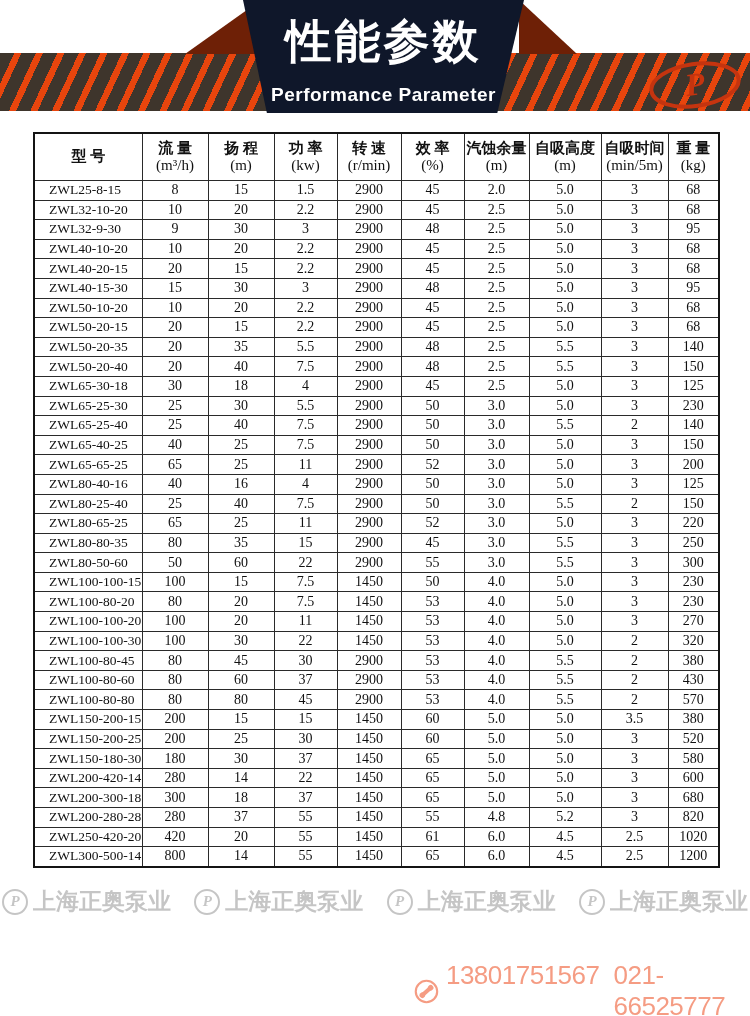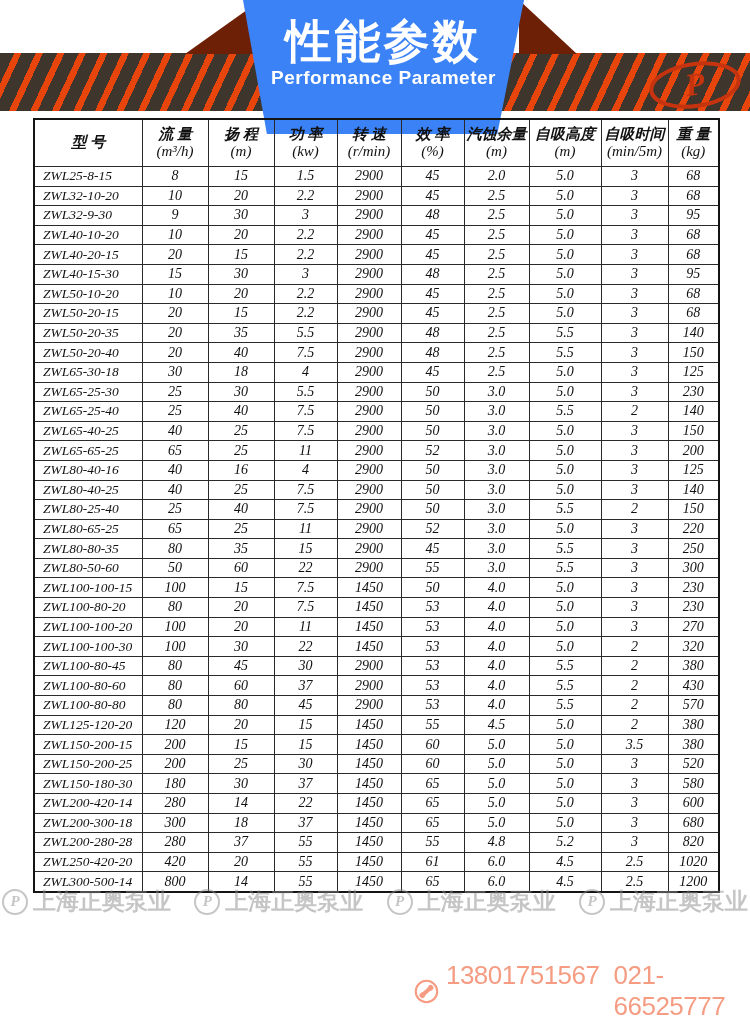--- a/index.html
+++ b/index.html
@@ -9,38 +9,38 @@
   }
   
   .stripe-band{
     position:absolute;left:0;top:53px;width:750px;height:58px;
     background:repeating-linear-gradient(115deg,#3e352c 0px,#3e352c 13px,#e8450d 13px,#e8450d 19.5px);
   }
   .tri{position:absolute;top:0;background:#6e2006}
   .tri-left{left:185px;width:76px;height:54px;clip-path:polygon(100% 0,100% 100%,0 100%)}
   .tri-right{left:519px;width:58px;height:54px;clip-path:polygon(0 0,100% 100%,0 100%)}
   .banner{
-    position:absolute;left:243px;top:0;width:281px;height:134px;
-    background:#3b82f6;clip-path:polygon(0 0,100% 0,90.5% 100%,8.5% 100%);
+    position:absolute;left:243px;top:0;width:281px;height:113px;
+    background:#0f172a;clip-path:polygon(0 0,100% 0,90.5% 100%,8.5% 100%);
     color:#fff;text-align:center;font-family:"Liberation Sans",sans-serif;
   }
   .banner .cn{margin-top:16px;font-size:46px;font-weight:700;letter-spacing:3px;line-height:1.1}
-  .banner .en{font-size:19px;font-weight:700;margin-top:0;letter-spacing:.5px}
+  .banner .en{font-size:19px;font-weight:700;margin-top:17px;letter-spacing:.5px}
   .band-logo{position:absolute;left:645px;top:60px}
   
   .spec-table{
-    position:absolute;left:33px;top:118px;width:685px;
+    position:absolute;left:33px;top:132px;width:685px;
     border-collapse:collapse;table-layout:fixed;
-    border:2px solid #141414;color:#111;font-style:italic;
+    border:2px solid #141414;color:#111;
   }
   .spec-table th,.spec-table td{border:1px solid #2a2a2a;padding:0;text-align:center;overflow:hidden;white-space:nowrap}
   .spec-table thead th{height:46px;font-size:15px;font-weight:700;line-height:1.15;vertical-align:middle}
   .spec-table thead .unit{font-size:15px;font-weight:500}
   .spec-table tbody td{height:18.6px;font-size:14px;line-height:18px;vertical-align:middle}
-  .spec-table tbody td:first-child{text-align:left;padding-left:8px;font-size:13.5px}
+  .spec-table tbody td:first-child{text-align:left;padding-left:14px;font-size:13.5px}
   
   .watermark{
     position:absolute;left:0;top:886px;width:750px;box-sizing:border-box;padding:0 2px;
     display:flex;justify-content:space-between;align-items:center;
     color:#8d8d8d;opacity:.5;font-weight:700;font-size:23px;
     font-family:"Liberation Sans",sans-serif;pointer-events:none;z-index:5;
   }
   .wm-item{display:flex;align-items:center;gap:5px;white-space:nowrap}
   .wm-logo{
     width:22px;height:22px;border:2.5px solid currentColor;border-radius:50%;
@@ -315,32 +315,20 @@
         <td>16</td>
         <td>4</td>
         <td>2900</td>
         <td>50</td>
         <td>3.0</td>
         <td>5.0</td>
         <td>3</td>
         <td>125</td>
       </tr>
       <tr>
-        <td>ZWL80-40-25</td>
-        <td>40</td>
-        <td>25</td>
-        <td>7.5</td>
-        <td>2900</td>
-        <td>50</td>
-        <td>3.0</td>
-        <td>5.0</td>
-        <td>3</td>
-        <td>140</td>
-      </tr>
-      <tr>
         <td>ZWL80-25-40</td>
         <td>25</td>
         <td>40</td>
         <td>7.5</td>
         <td>2900</td>
         <td>50</td>
         <td>3.0</td>
         <td>5.5</td>
         <td>2</td>
         <td>150</td>
@@ -457,32 +445,20 @@
         <td>ZWL100-80-80</td>
         <td>80</td>
         <td>80</td>
         <td>45</td>
         <td>2900</td>
         <td>53</td>
         <td>4.0</td>
         <td>5.5</td>
         <td>2</td>
         <td>570</td>
-      </tr>
-      <tr>
-        <td>ZWL125-120-20</td>
-        <td>120</td>
-        <td>20</td>
-        <td>15</td>
-        <td>1450</td>
-        <td>55</td>
-        <td>4.5</td>
-        <td>5.0</td>
-        <td>2</td>
-        <td>380</td>
       </tr>
       <tr>
         <td>ZWL150-200-15</td>
         <td>200</td>
         <td>15</td>
         <td>15</td>
         <td>1450</td>
         <td>60</td>
         <td>5.0</td>
         <td>5.0</td>

